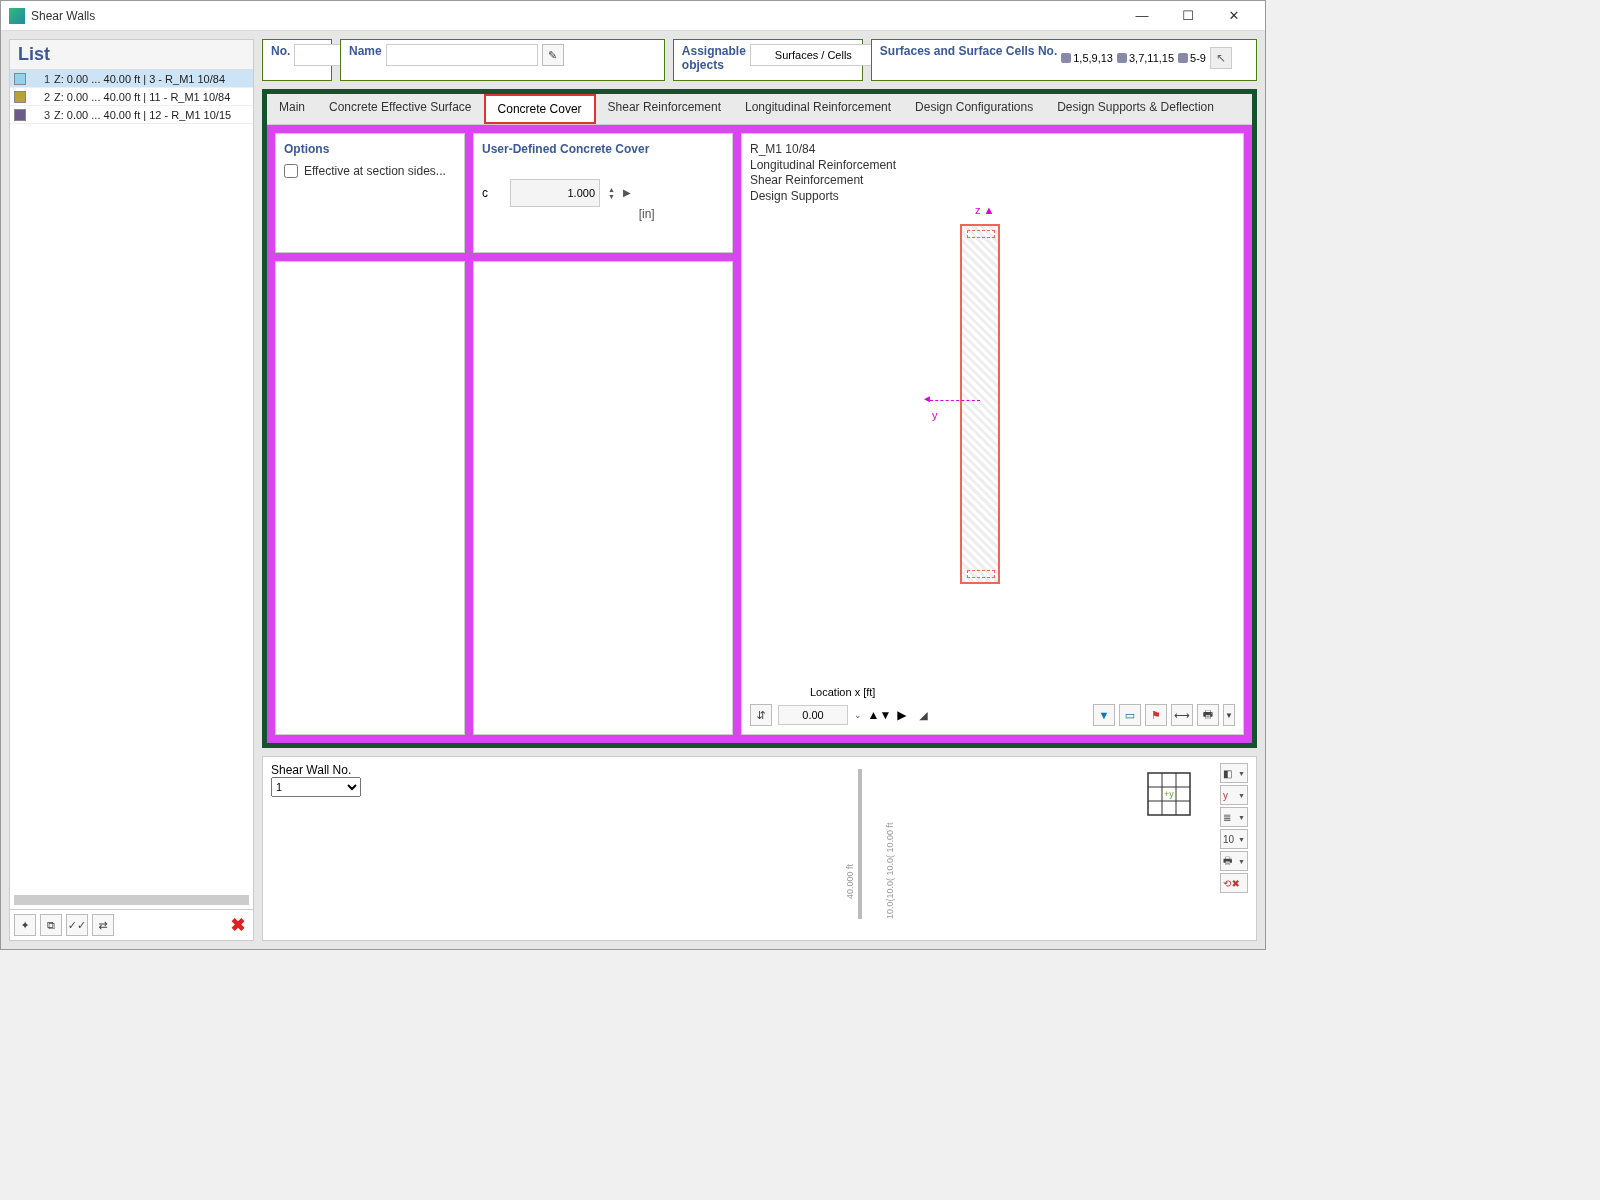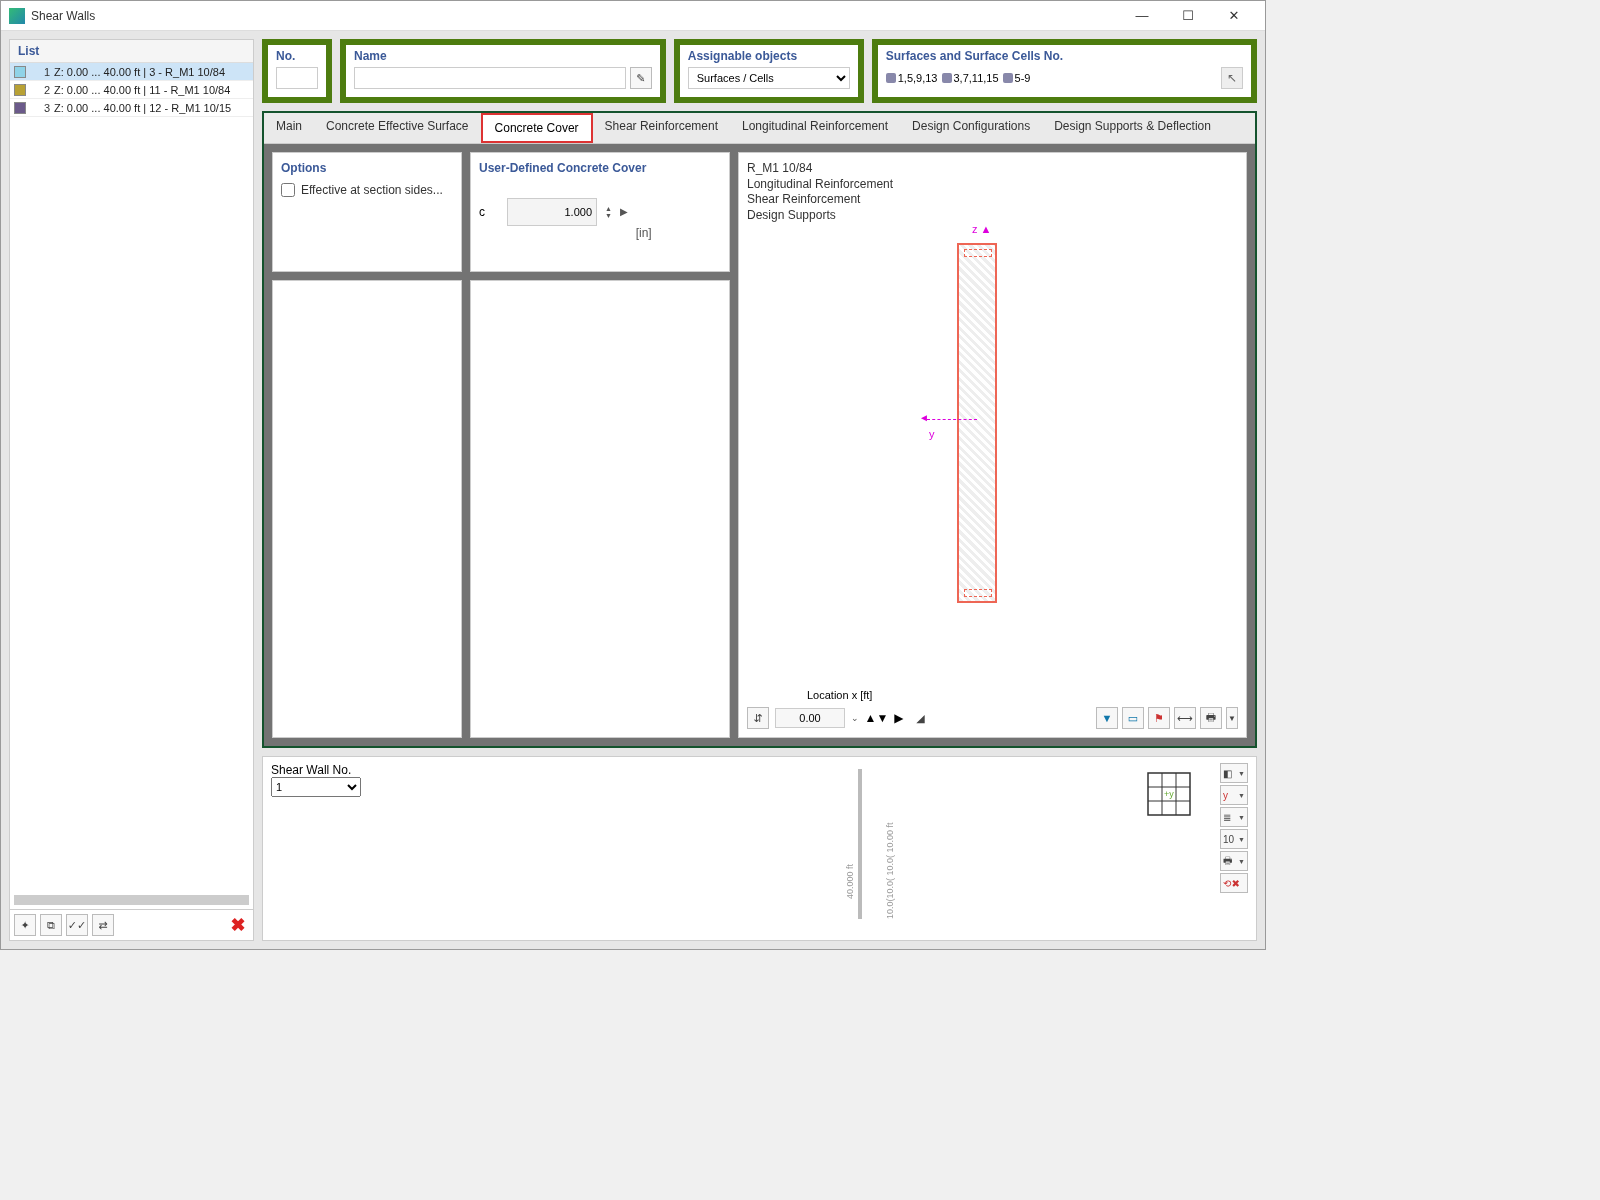--- a/index.html
+++ b/index.html
@@ -11,44 +11,44 @@
 .titlebar { height: 30px; display: flex; align-items: center; padding: 0 8px; background: #fff; border-bottom: 1px solid #ddd; }
 .titlebar .app-icon { width: 16px; height: 16px; margin-right: 6px; background: linear-gradient(135deg,#3b7,#28a); display: inline-block; }
 .titlebar .title { font-size: 12px; color: #333; flex: 1; }
 .titlebar .winbtn { width: 46px; height: 30px; display: flex; align-items: center; justify-content: center; font-size: 13px; color: #333; cursor: default; }
 
 
 .body { display: flex; height: calc(100% - 30px); background: #e6e6e6; padding: 8px; gap: 8px; }
 
 
 .left { width: 245px; background: #fff; border: 1px solid #ccc; display: flex; flex-direction: column; }
-.left-header { font-size: 12px; font-weight: 600; color: #3b5998; background: #f5f5f5; padding: 4px 8px; border-bottom: 1px solid #ddd; }
+.left-header { font-size: 18px; font-weight: 600; color: #3b5998; background: #f5f5f5; padding: 4px 8px; border-bottom: 1px solid #ddd; }
 .left-list { flex: 1; overflow: hidden; }
 .left-row { display: flex; align-items: center; font-size: 11px; height: 18px; padding: 0 4px; border-bottom: 1px solid #eee; white-space: nowrap; overflow: hidden; }
 .left-row.selected { background: #cde4f7; }
 .left-row .swatch { width: 12px; height: 12px; margin-right: 6px; border: 1px solid #888; flex-shrink: 0; }
 .left-row .rownum { width: 18px; text-align: right; margin-right: 4px; color: #333; }
 .left-row .rowtxt { color: #222; }
 .left-foot { border-top: 1px solid #ccc; padding: 4px; display: flex; gap: 4px; align-items: center; }
 .iconbtn { width: 22px; height: 22px; border: 1px solid #bbb; background: #f7f7f7; display: flex; align-items: center; justify-content: center; font-size: 11px; color: #444; }
 .iconbtn.red { color: #d22; font-weight: bold; border: none; background: none; font-size: 18px; margin-left: auto; }
 
 
 .right { flex: 1; display: flex; flex-direction: column; gap: 8px; }
 
 
 .fields { display: flex; gap: 8px; }
-.fieldgroup { background: #fff; border: 6px solid #4d7c0f; padding: 4px 8px 8px 8px; display: flex; flex-direction: column; gap: 4px; }
+.fieldgroup { background: #fff; border: 1px solid #4d7c0f; padding: 4px 8px 8px 8px; display: flex; flex-direction: row; gap: 4px; }
 .fieldgroup .label { font-size: 12px; font-weight: 600; color: #3b5998; }
 .fieldgroup.no { width: 70px; }
 .fieldgroup.name { flex: 1; }
 .fieldgroup.assign { width: 190px; }
 .fieldgroup.surf { flex: 1.2; }
 .fieldgroup .txt { height: 22px; border: 1px solid #ccc; background: #fff; font-size: 11px; padding: 2px 4px; }
-.fieldgroup .sel { height: 22px; border: 1px solid #ccc; background: #fff; font-size: 11px; padding: 2px 4px; }
+.fieldgroup .sel { height: 22px; border: 1px solid #ccc; background: #fff; font-size: 11px; padding: 2px 20px; }
 .name-row { display: flex; gap: 4px; }
 .name-row .txt { flex: 1; }
 .surf-row { display: flex; align-items: center; gap: 4px; font-size: 11px; }
 .surf-row .chip { display: flex; align-items: center; gap: 2px; }
 .surf-row .chipicon { width: 10px; height: 10px; background: #88a; border-radius: 2px; }
 .surf-row .pickbtn { margin-left: auto; width: 22px; height: 22px; border: 1px solid #ccc; background: #eee; display:flex;align-items:center;justify-content:center;font-size:12px;color:#666; }
 
 
 .tabs { display: flex; background: #eaeaea; border-bottom: 1px solid #ccc; font-size: 12px; }
 .tab { padding: 6px 12px; color: #333; cursor: default; }
@@ -182,21 +182,21 @@
               </span>
             <span class="chip">
                 <span class="chipicon"></span>
                 <span>5-9</span>
               </span>
             <div class="pickbtn">↖</div>
           </div>
         </div>
       </div>
 
-      <div style="background:#737373;border:2px solid #14532d;display:flex;flex-direction:column;flex:1;">
+      <div style="background:#d946ef;border:5px solid #14532d;display:flex;flex-direction:column;flex:1;">
         <div class="tabs" id="tabs">
             <div class="tab">Main</div>
             <div class="tab">Concrete Effective Surface</div>
             <div class="tab active">Concrete Cover</div>
             <div class="tab">Shear Reinforcement</div>
             <div class="tab">Longitudinal Reinforcement</div>
             <div class="tab">Design Configurations</div>
             <div class="tab">Design Supports &amp; Deflection</div>
           </div>
 

